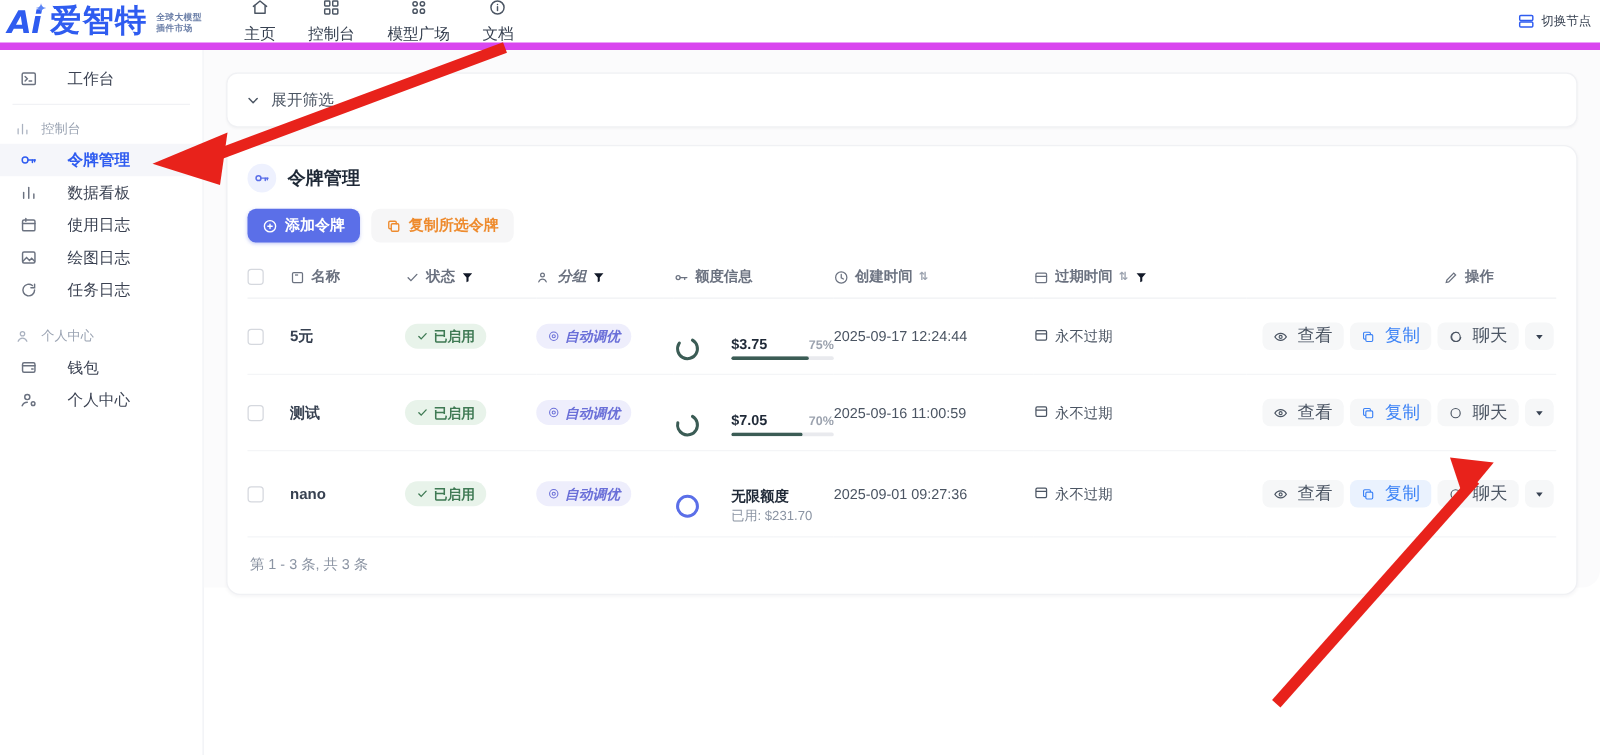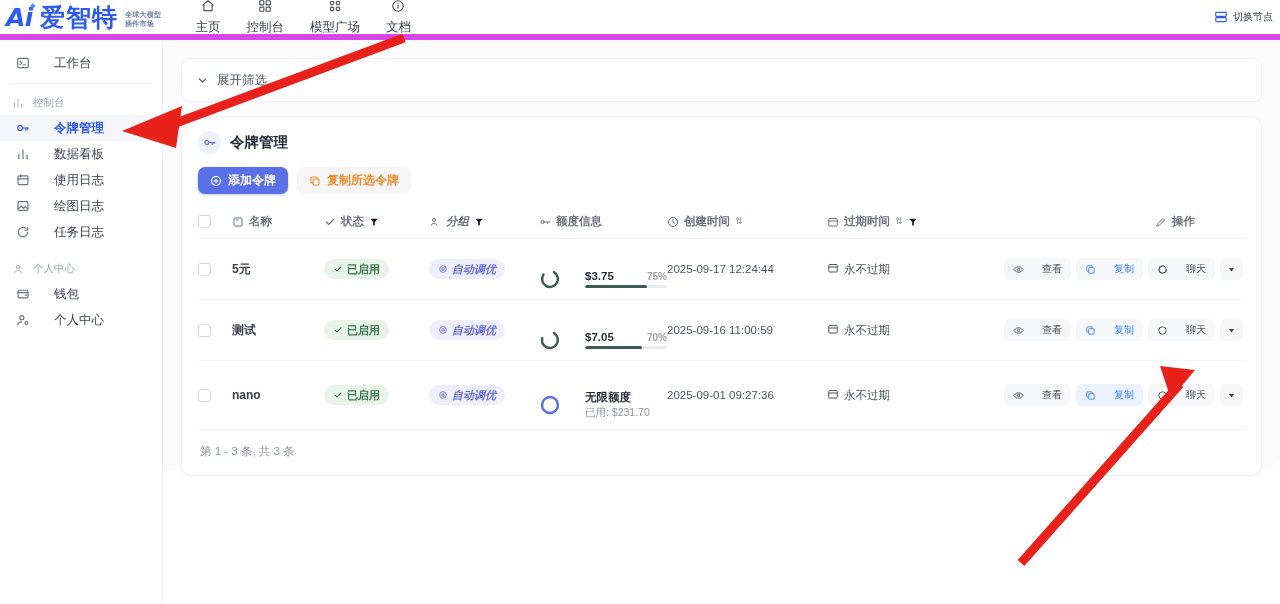--- a/index.html
+++ b/index.html
@@ -150,23 +150,23 @@
   .quota-pct { font-size: 10px; color: #9ca3af; font-weight: 600; }
   .bar { height: 3px; background: #e9eaee; border-radius: 2px; margin-top: 3px; overflow: hidden; }
   .bar > i { display: block; height: 100%; background: #3b5c55; border-radius: 2px; }
   .quota-unl { font-size: 11.5px; font-weight: 700; color: #1f2937; }
   .quota-used { font-size: 10.5px; color: #8b94a3; margin-top: 1px; }
   .time-txt { font-size: 11.5px; color: #4b5563; }
   .expire { display: flex; align-items: flex-start; gap: 5px; font-size: 11.5px; color: #4b5563; }
   
   .acts { display: flex; align-items: center; justify-content: flex-end; gap: 5px; padding-right: 2px; }
   .abtn {
-    display: inline-flex; align-items: center; gap: 18px;
+    display: inline-flex; align-items: center; gap: 8px;
     height: 22px; padding: 0 9px; border-radius: 6px;
-    font-size: 10px; cursor: pointer; background: #f6f7f8; color: #4b5563;
+    font-size: 14px; cursor: pointer; background: #f6f7f8; color: #4b5563;
     border: none; font-family: Liberation Mono, monospace; white-space: nowrap;
   }
   .abtn.blue { color: #3b82f6; }
   .abtn.blue.hl { background: #eaf2fe; }
   .abtn.caret { padding: 0 7px; color: #4b5563; }
   .pager { padding: 14px 2px 6px 2px; font-size: 11.5px; color: #8b94a3; }
   
   .arrows { position: absolute; inset: 0; pointer-events: none; }
   svg.arrow-layer { position: absolute; left: 0; top: 0; width: 1280px; height: 604px; }
 </style>

